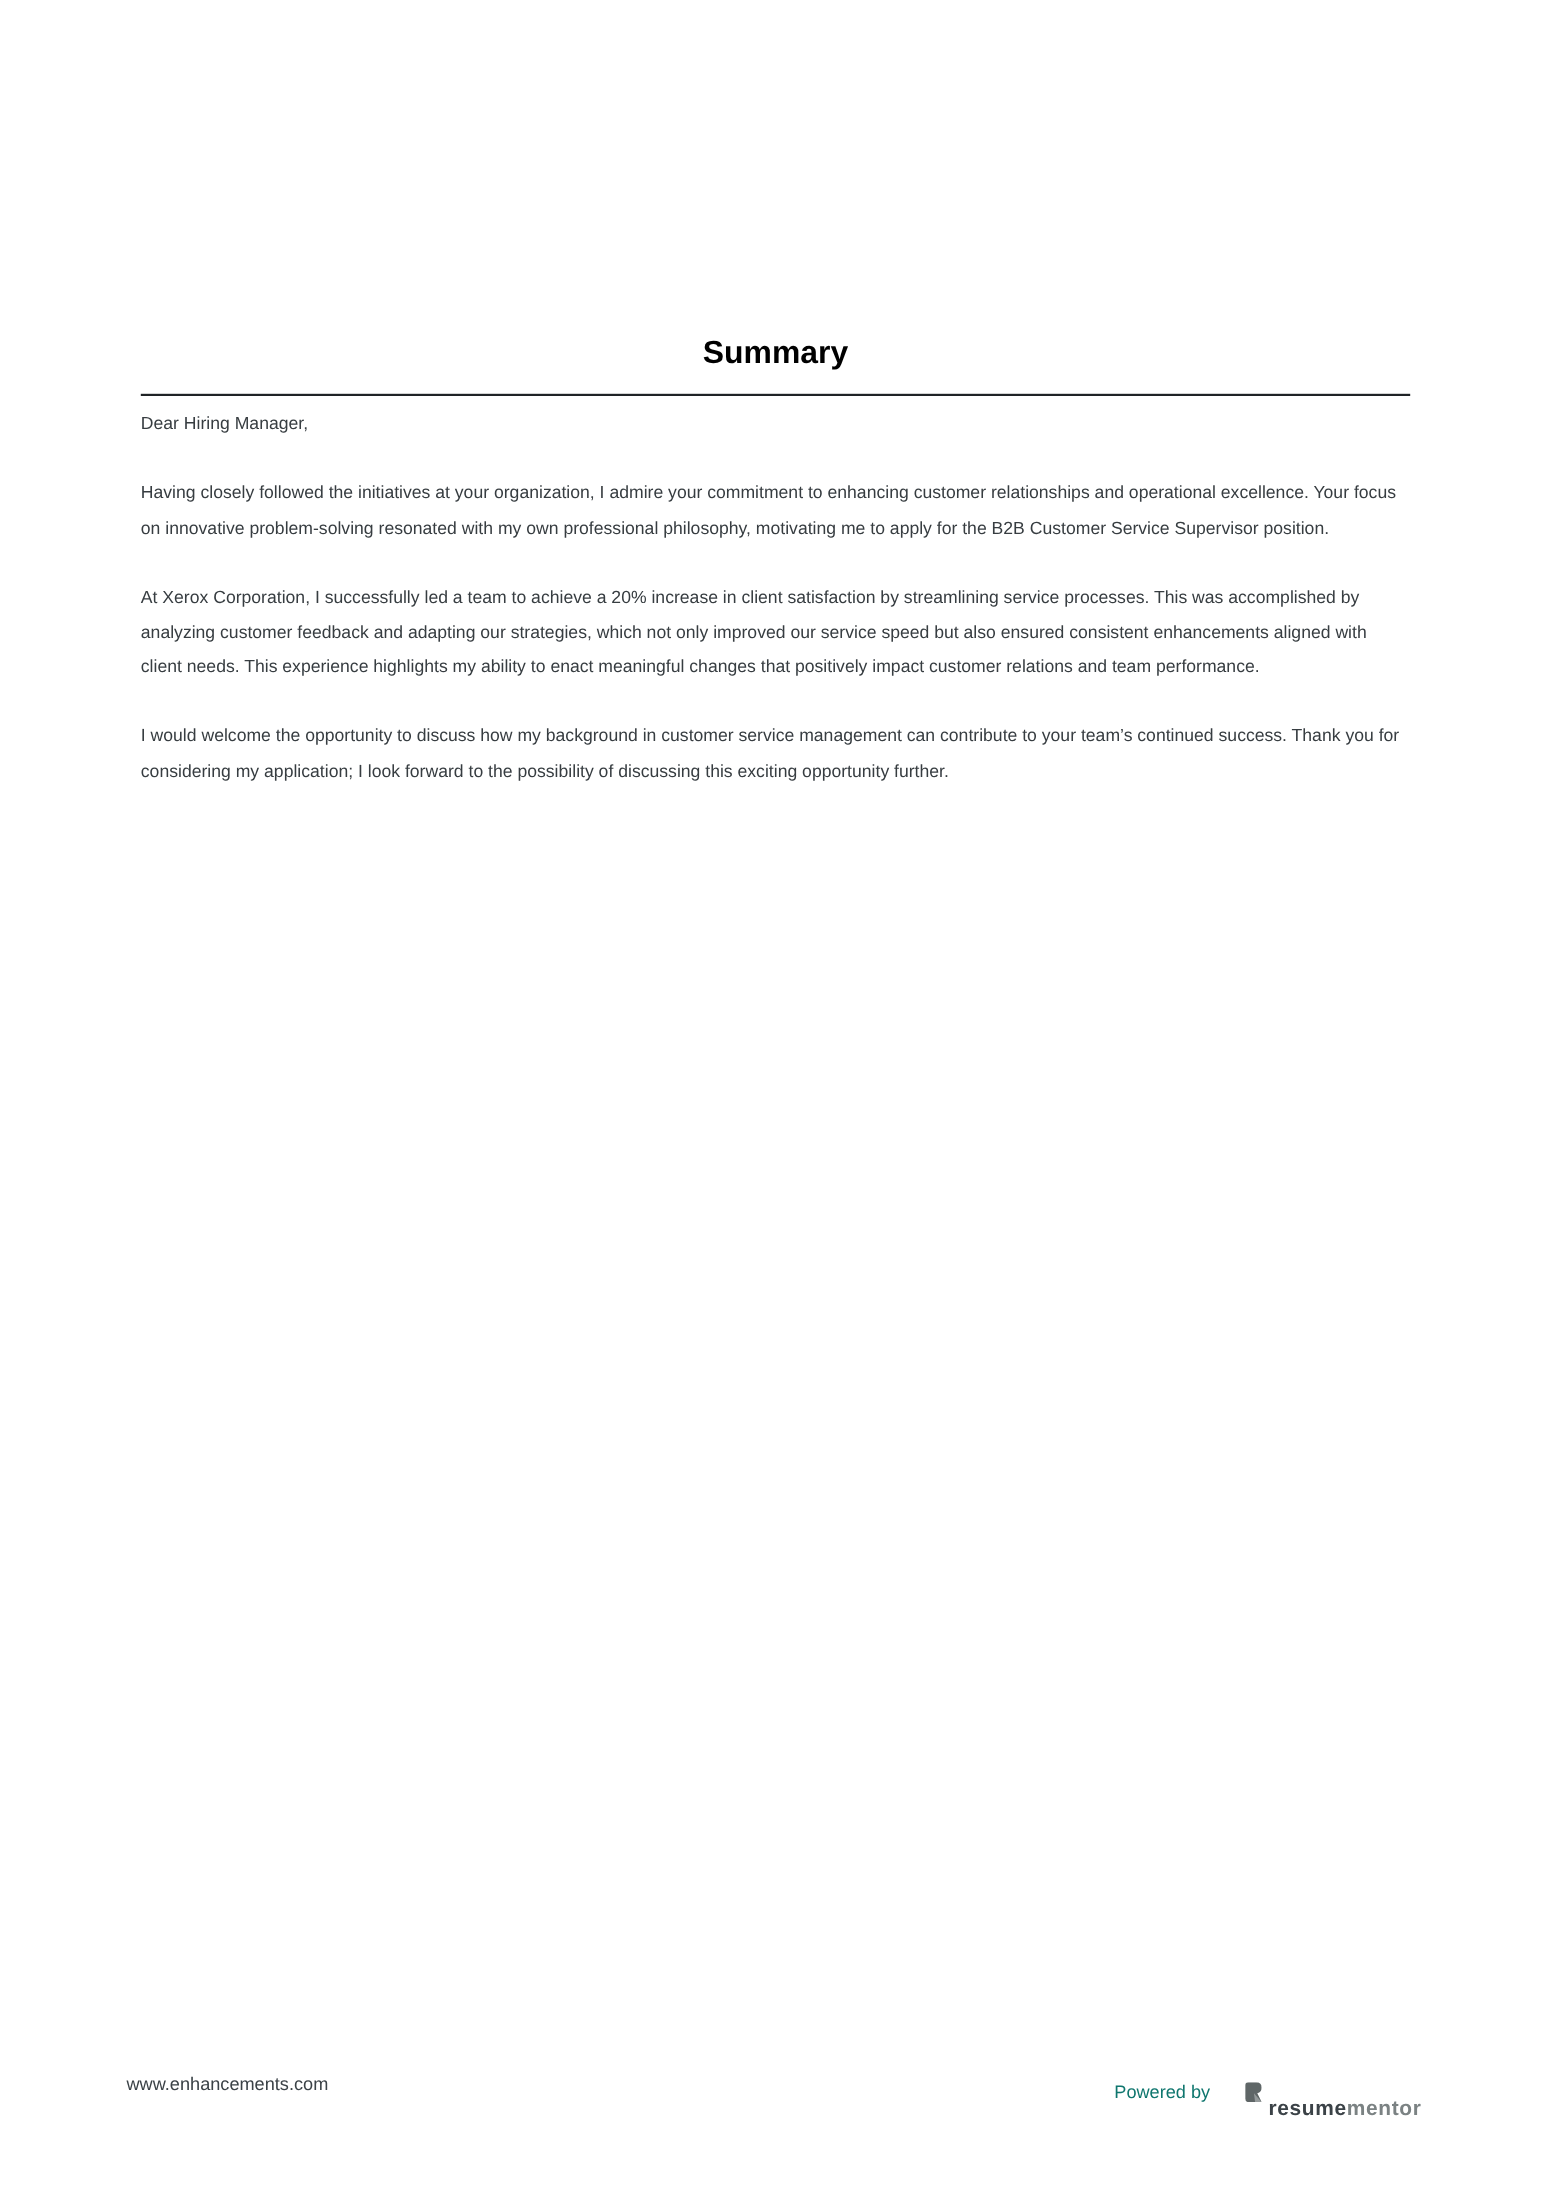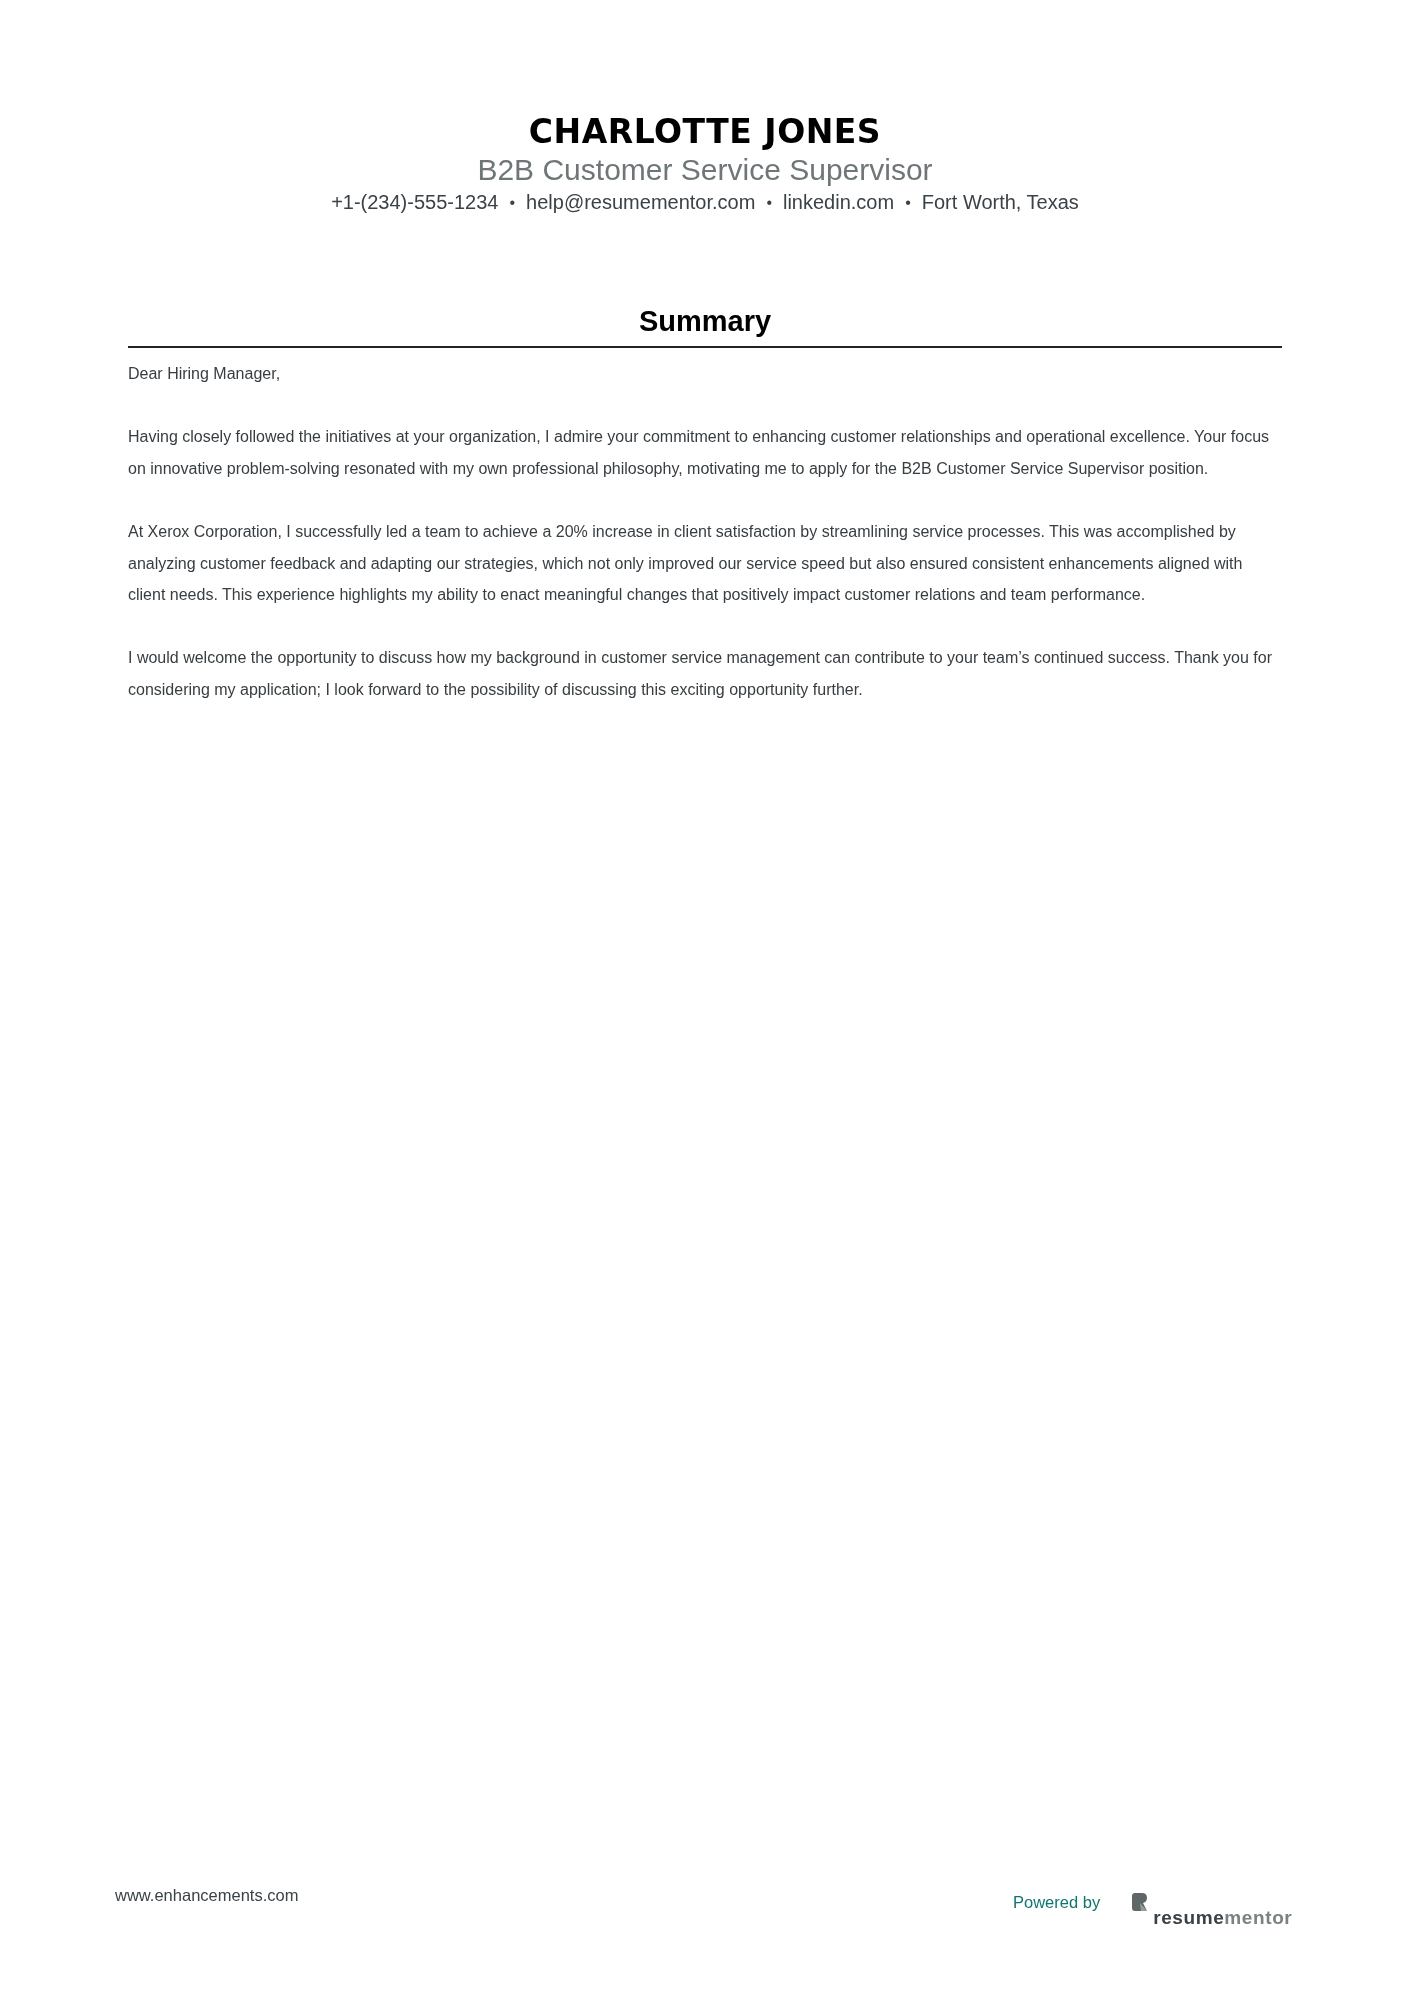--- a/index.html
+++ b/index.html
@@ -61,21 +61,21 @@
       left: 128px;
       width: 1154px;
       top: 300px;
     }
     .section-title {
       text-align: center;
       font-size: 29px;
       line-height: 42px;
       color: #000000;
       margin: 0;
-      padding-bottom: 4px;
+      padding-bottom: 16px;
     }
     .section-rule {
       height: 2px;
       background: #1f2326;
       border: 0;
       margin: 0;
     }
     .body-text {
       margin-top: 10px;
       font-size: 16px;
@@ -124,27 +124,20 @@
     .logo-text .light {
       color: #7b8283;
       font-weight: bold;
     }
   </style>
 </head>
 <body>
 
 <div class="page">
 
-  <div class="header">
-    <h1 class="name">CHARLOTTE JONES</h1>
-    <p class="title">B2B Customer Service Supervisor</p>
-    <p class="contact">
-      <span>+1-(234)-555-1234</span><span class="sep">•</span><span>help@resumementor.com</span><span class="sep">•</span><span>linkedin.com</span><span class="sep">•</span><span>Fort Worth, Texas</span>
-    </p>
-  </div>
 
   <div class="section">
     <h2 class="section-title">Summary</h2>
     <hr class="section-rule">
     <div class="body-text">
       <p>Dear Hiring Manager,</p>
       <p>Having closely followed the initiatives at your organization, I admire your commitment to enhancing customer relationships and operational excellence. Your focus on innovative problem-solving resonated with my own professional philosophy, motivating me to apply for the B2B Customer Service Supervisor position.</p>
       <p>At Xerox Corporation, I successfully led a team to achieve a 20% increase in client satisfaction by streamlining service processes. This was accomplished by analyzing customer feedback and adapting our strategies, which not only improved our service speed but also ensured consistent enhancements aligned with client needs. This experience highlights my ability to enact meaningful changes that positively impact customer relations and team performance.</p>
       <p>I would welcome the opportunity to discuss how my background in customer service management can contribute to your team’s continued success. Thank you for considering my application; I look forward to the possibility of discussing this exciting opportunity further.</p>
     </div>

